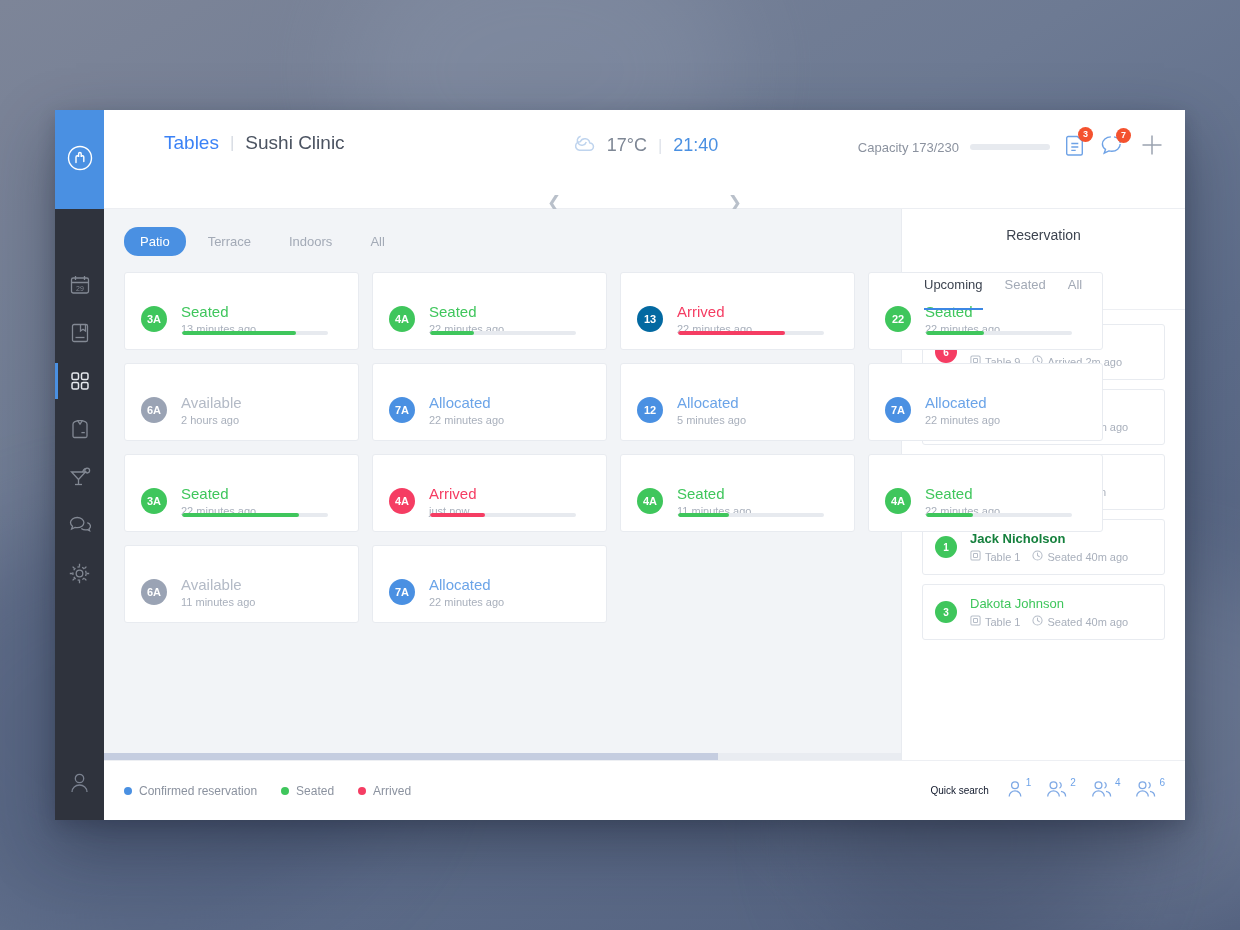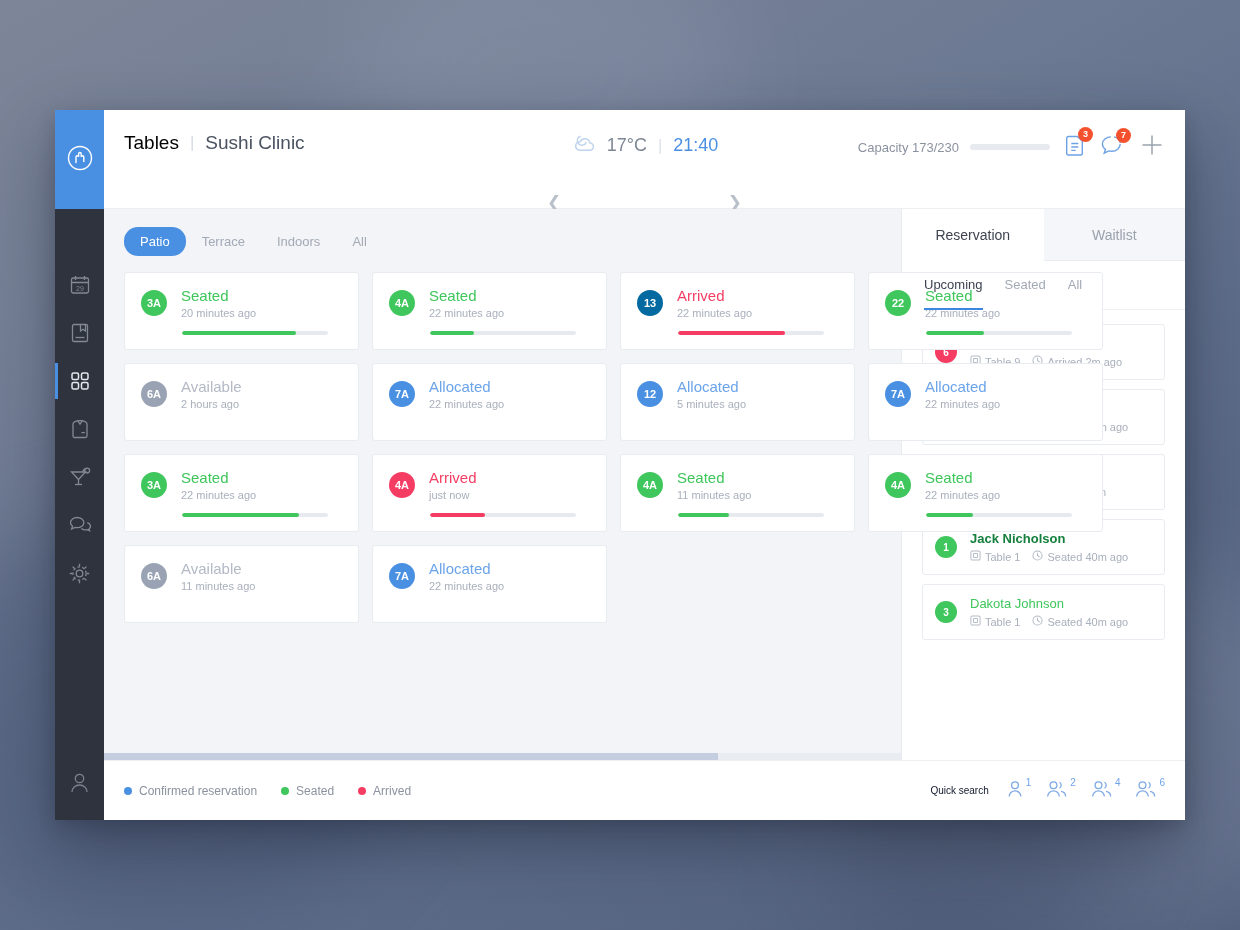--- a/index.html
+++ b/index.html
@@ -57,21 +57,21 @@
   
   .shell { flex: 1 1 auto; display: flex; flex-direction: column; min-width: 0; }
 
   
   .header {
     height: 99px; background: #fff; position: relative;
     border-bottom: 1px solid #eceef2;
     flex: 0 0 99px;
   }
   .brand { position: absolute; left: 20px; top: 22px; display: flex; align-items: center; gap: 11px; }
-  .brand .tables { color: #000000; font-size: 19px; }
+  .brand .tables { color: #3b82f6; font-size: 19px; margin-left: 40px; }
   .brand .sep { color: #d6dbe3; font-size: 17px; }
   .brand .venue { color: #4b5361; font-size: 19px; }
 
   .weather {
     position: absolute; left: 50%; transform: translateX(-50%); top: 23px;
     display: flex; align-items: center; gap: 9px; white-space: nowrap;
   }
   .weather .temp { color: #7e8795; font-size: 18px; }
   .weather .divider { color: #dfe3ea; font-size: 17px; padding: 0 2px; }
   .weather .clock { color: #4a90e2; font-size: 18px; }
@@ -101,35 +101,35 @@
   .plus-btn { cursor: pointer; color: #9aa2b0; }
 
   
   .body-row { flex: 1 1 auto; display: flex; min-height: 0; }
 
   
   .floor {
     flex: 1 1 auto; background: #f2f4f7;
     display: flex; flex-direction: column; min-width: 0; position: relative;
   }
-  .filters { padding: 18px 0 0 20px; display: flex; align-items: center; gap: 0; text-align: center; }
+  .filters { padding: 18px 0 0 20px; display: flex; align-items: center; gap: 6px; text-align: center; }
   .filter {
     font-size: 13px; color: #a3aab6; padding: 7px 16px; border-radius: 14px; cursor: pointer;
   }
   .filter.active { background: #4a90e2; color: #fff; }
 
   .grid {
     margin-top: 16px; padding: 0 0 0 20px;
     display: grid; grid-template-columns: repeat(4, 235px);
     gap: 13px; align-content: start;
   }
   .card {
     background: #fff; border: 1px solid #e8ebf0; border-radius: 3px;
     height: 78px; padding: 14px 16px;
-    display: flex; flex-direction: column; justify-content: flex-start;
+    display: flex; flex-direction: column; justify-content: flex-end;
     position: relative;
   }
   .card-top { display: flex; align-items: center; gap: 14px; }
   .tbadge {
     width: 26px; height: 26px; flex: 0 0 26px; border-radius: 50%;
     color: #fff; font-size: 11px; font-weight: bold;
     display: flex; align-items: center; justify-content: center;
   }
   .card-text { min-width: 0; }
   .card-status { font-size: 15px; line-height: 18px; }
@@ -364,21 +364,21 @@
             <div class="filter">Terrace</div>
             <div class="filter">Indoors</div>
             <div class="filter">All</div>
           </div>
         <div class="grid" id="table-grid">
             <div class="card">
               <div class="card-top">
                 <div class="tbadge" style="background: rgb(63, 198, 92);">3A</div>
                 <div class="card-text">
                   <div class="card-status" style="color: rgb(63, 198, 92);">Seated</div>
-                  <div class="card-time">20 minutes ago</div>
+                  <div class="card-time">13 minutes ago</div>
                 </div>
               </div>
               <div class="card-progress">
                 <i style="width: 78%; background: rgb(63, 198, 92);"></i>
               </div>
             </div>
             <div class="card">
               <div class="card-top">
                 <div class="tbadge" style="background: rgb(63, 198, 92);">4A</div>
                 <div class="card-text">
@@ -520,21 +520,20 @@
         <div class="scrollbar-area">
           <div class="scroll-track">
             <div class="scroll-thumb" id="scroll-thumb" style="width: 77%;"></div>
           </div>
         </div>
       </div>
 
       <div class="panel">
         <div class="panel-tabs" id="panel-tabs">
             <div class="ptab active">Reservation</div>
-            <div class="ptab">Waitlist</div>
           </div>
         <div class="subtabs" id="panel-subtabs">
             <div class="stab active">Upcoming</div>
             <div class="stab">Seated</div>
             <div class="stab">All</div>
           </div>
         <div class="res-list" id="res-list">
             <div class="res-item">
               <div class="rbadge" style="background: rgb(245, 61, 99);">6</div>
               <div class="res-main">

